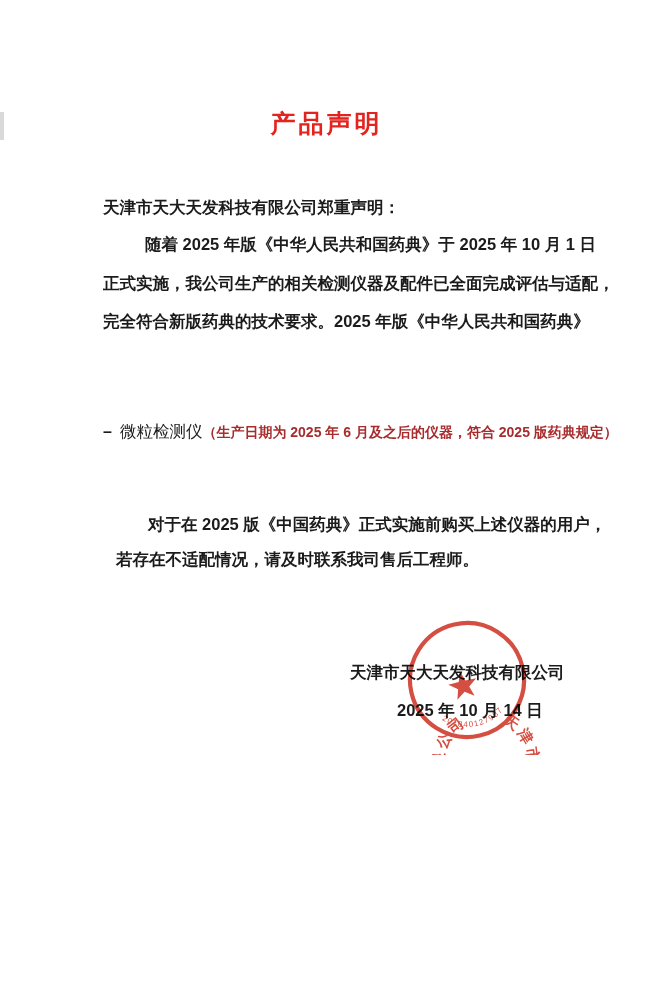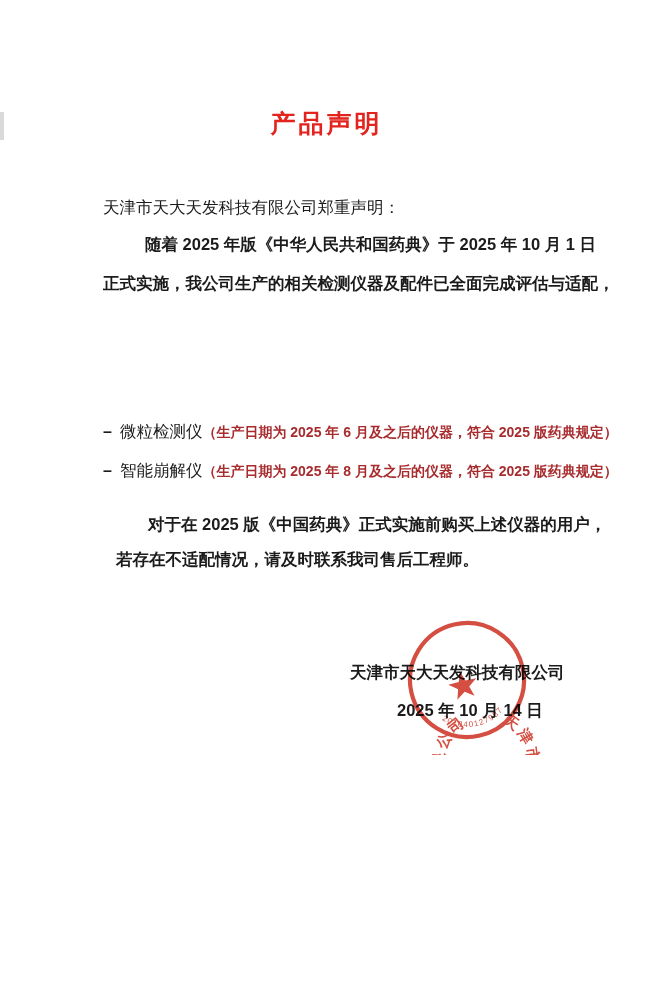--- a/index.html
+++ b/index.html
@@ -21,21 +21,21 @@
     font-size: 25px;
     font-weight: bold;
     letter-spacing: 3px;
     color: #e3231e;
   }
   .intro-line {
     position: absolute;
     top: 197px;
     left: 103px;
     font-size: 16.5px;
-    font-weight: 400;
+    font-weight: 700;
   }
   .para1 {
     position: absolute;
     top: 225px;
     left: 103px;
     width: 478px;
     font-size: 16.5px;
     font-weight: 600;
     line-height: 38.6px;
   }
@@ -116,28 +116,26 @@
 
   <div class="scan-artifact"></div>
 
   <div class="doc-title">产品声明</div>
 
   <div class="intro-line">天津市天大天发科技有限公司郑重声明：</div>
 
   <div class="para1">
     <div class="line indent">随着 2025 年版《中华人民共和国药典》于 2025 年 10 月 1 日</div>
     <div class="line">正式实施，我公司生产的相关检测仪器及配件已全面完成评估与适配，</div>
+    <div class="line">完全符合新版药典的技术要求。2025 年版《中华人民共和国药典》</div>
   </div>
 
   <div class="bullet-list">
     <div class="bullet-row">
       <span class="bullet-marker">–</span><span class="bullet-name">微粒检测仪</span><span class="bullet-detail">（生产日期为 2025 年 6 月及之后的仪器，符合 2025 版药典规定）</span>
-    </div>
-    <div class="bullet-row">
-      <span class="bullet-marker">–</span><span class="bullet-name">智能崩解仪</span><span class="bullet-detail">（生产日期为 2025 年 8 月及之后的仪器，符合 2025 版药典规定）</span>
     </div>
   </div>
 
   <div class="para2">
     <div class="line indent">对于在 2025 版《中国药典》正式实施前购买上述仪器的用户，</div>
     <div class="line">若存在不适配情况，请及时联系我司售后工程师。</div>
   </div>
 
   <div class="sig-company">天津市天大天发科技有限公司</div>
   <div class="sig-date">2025 年 10 月 14 日</div>

